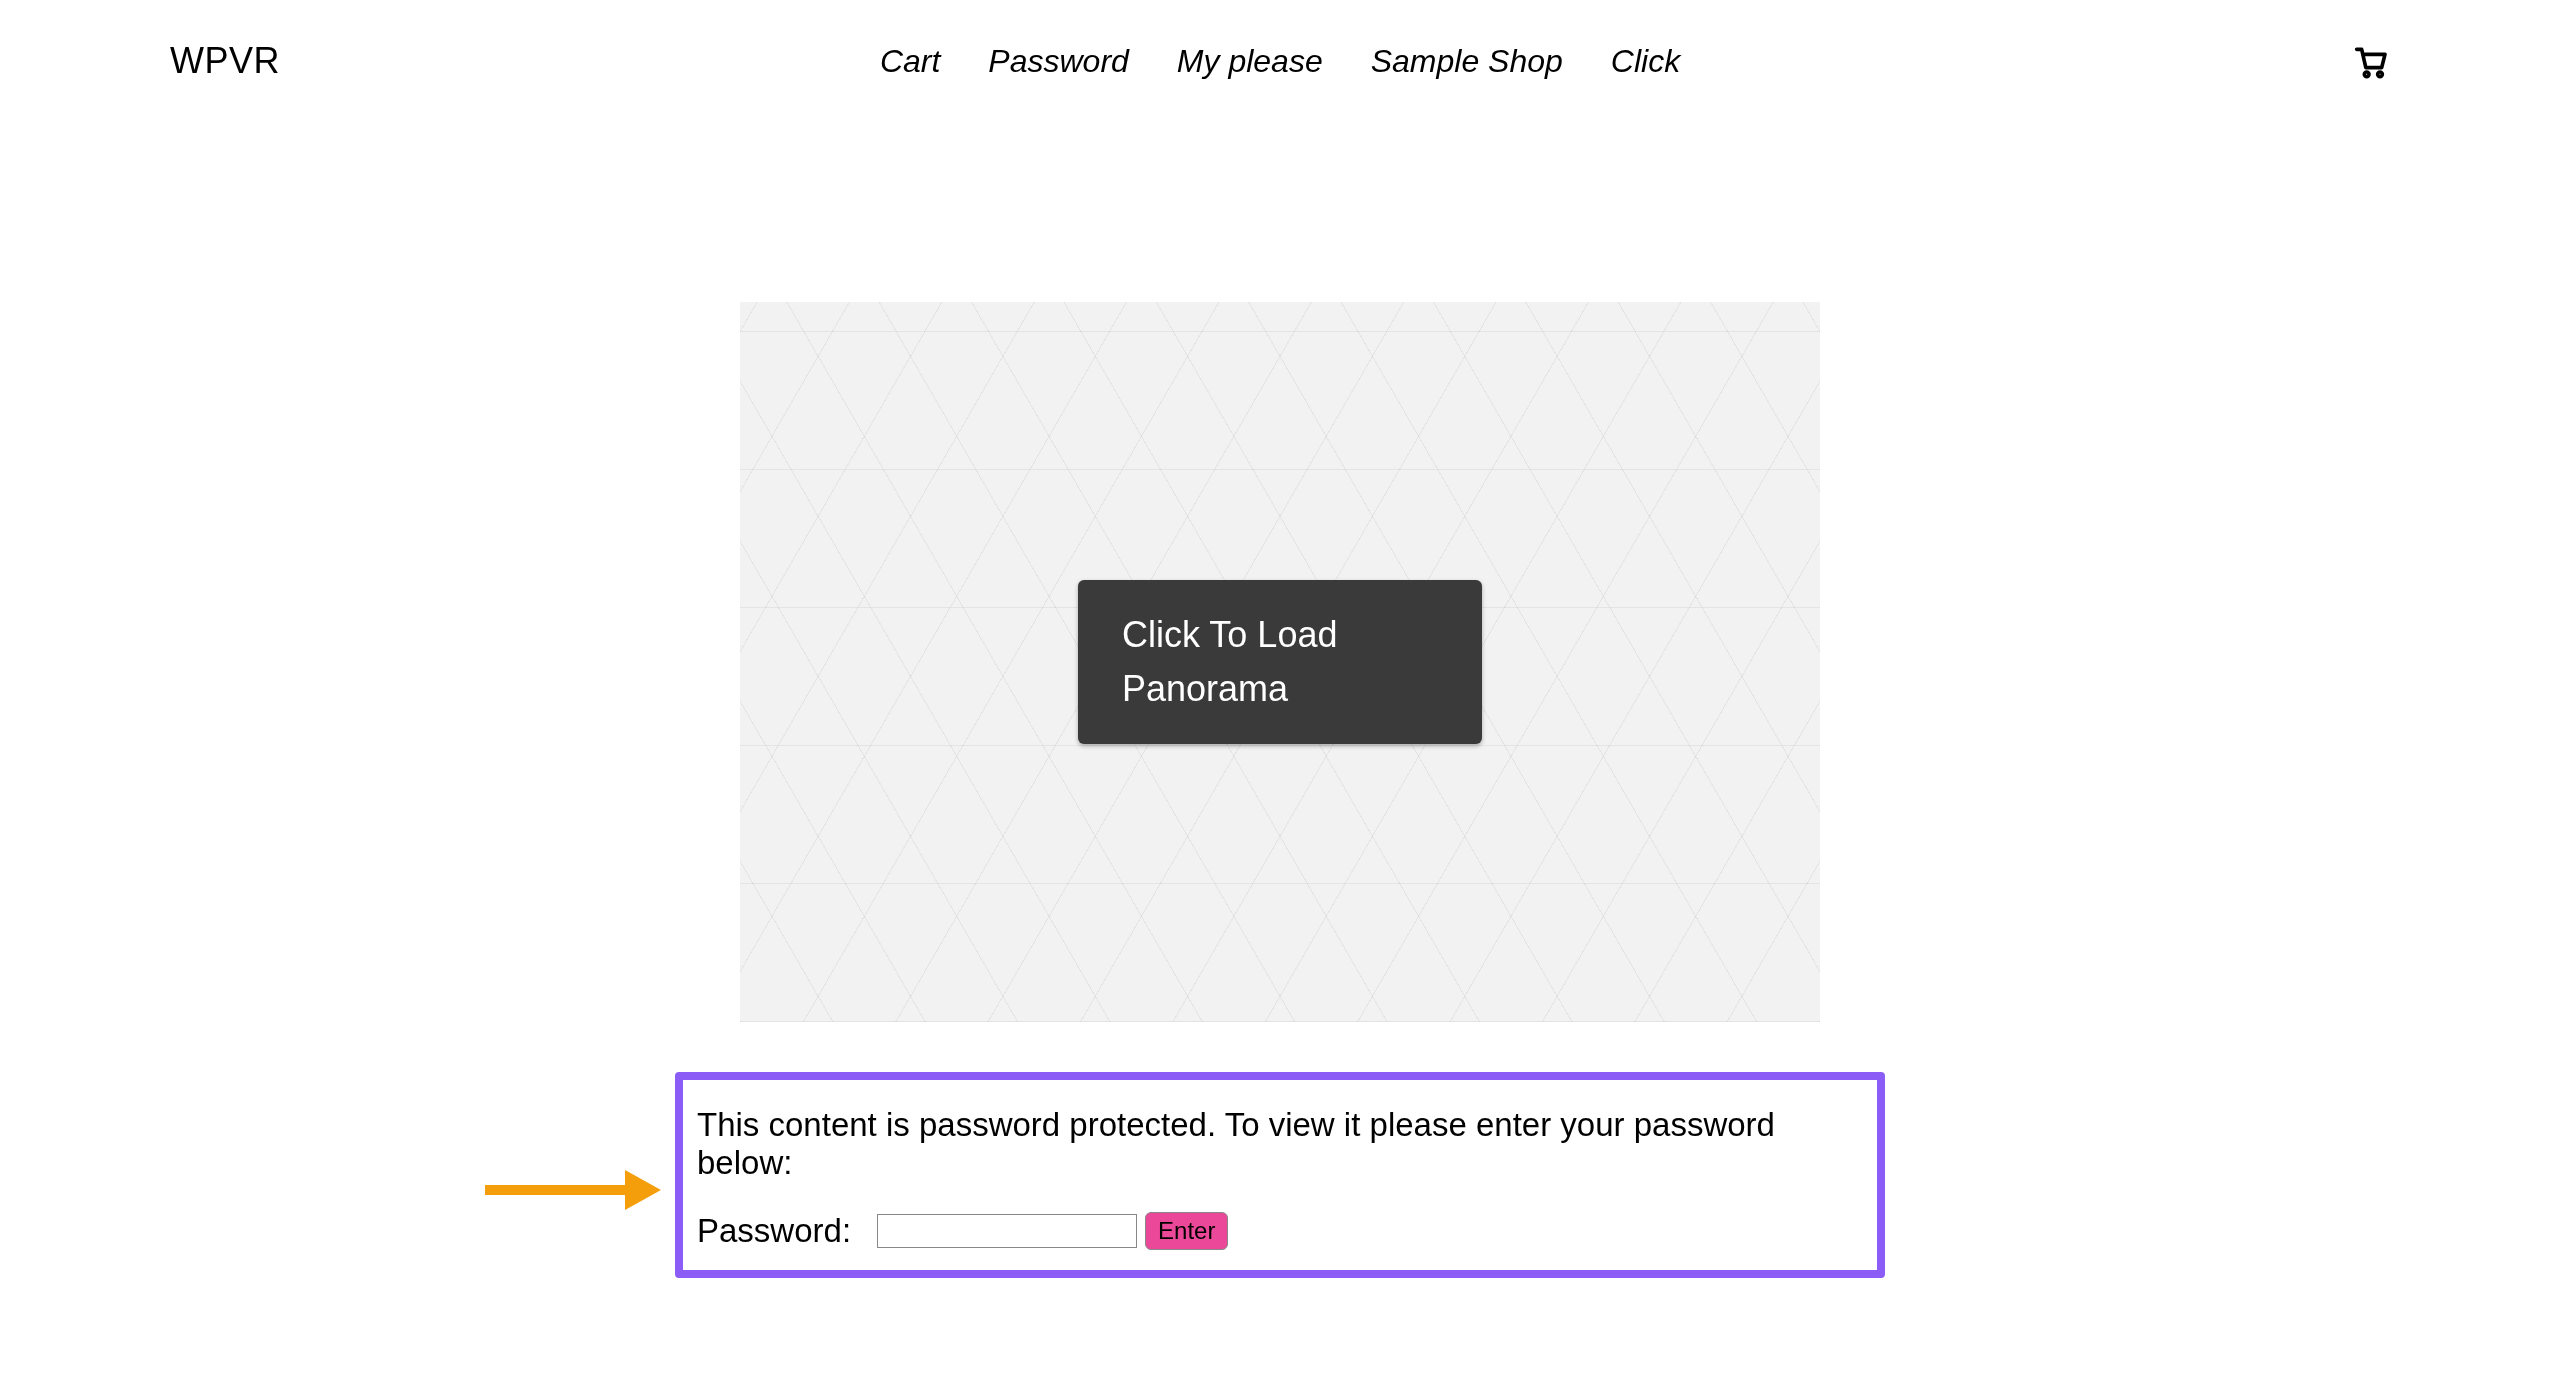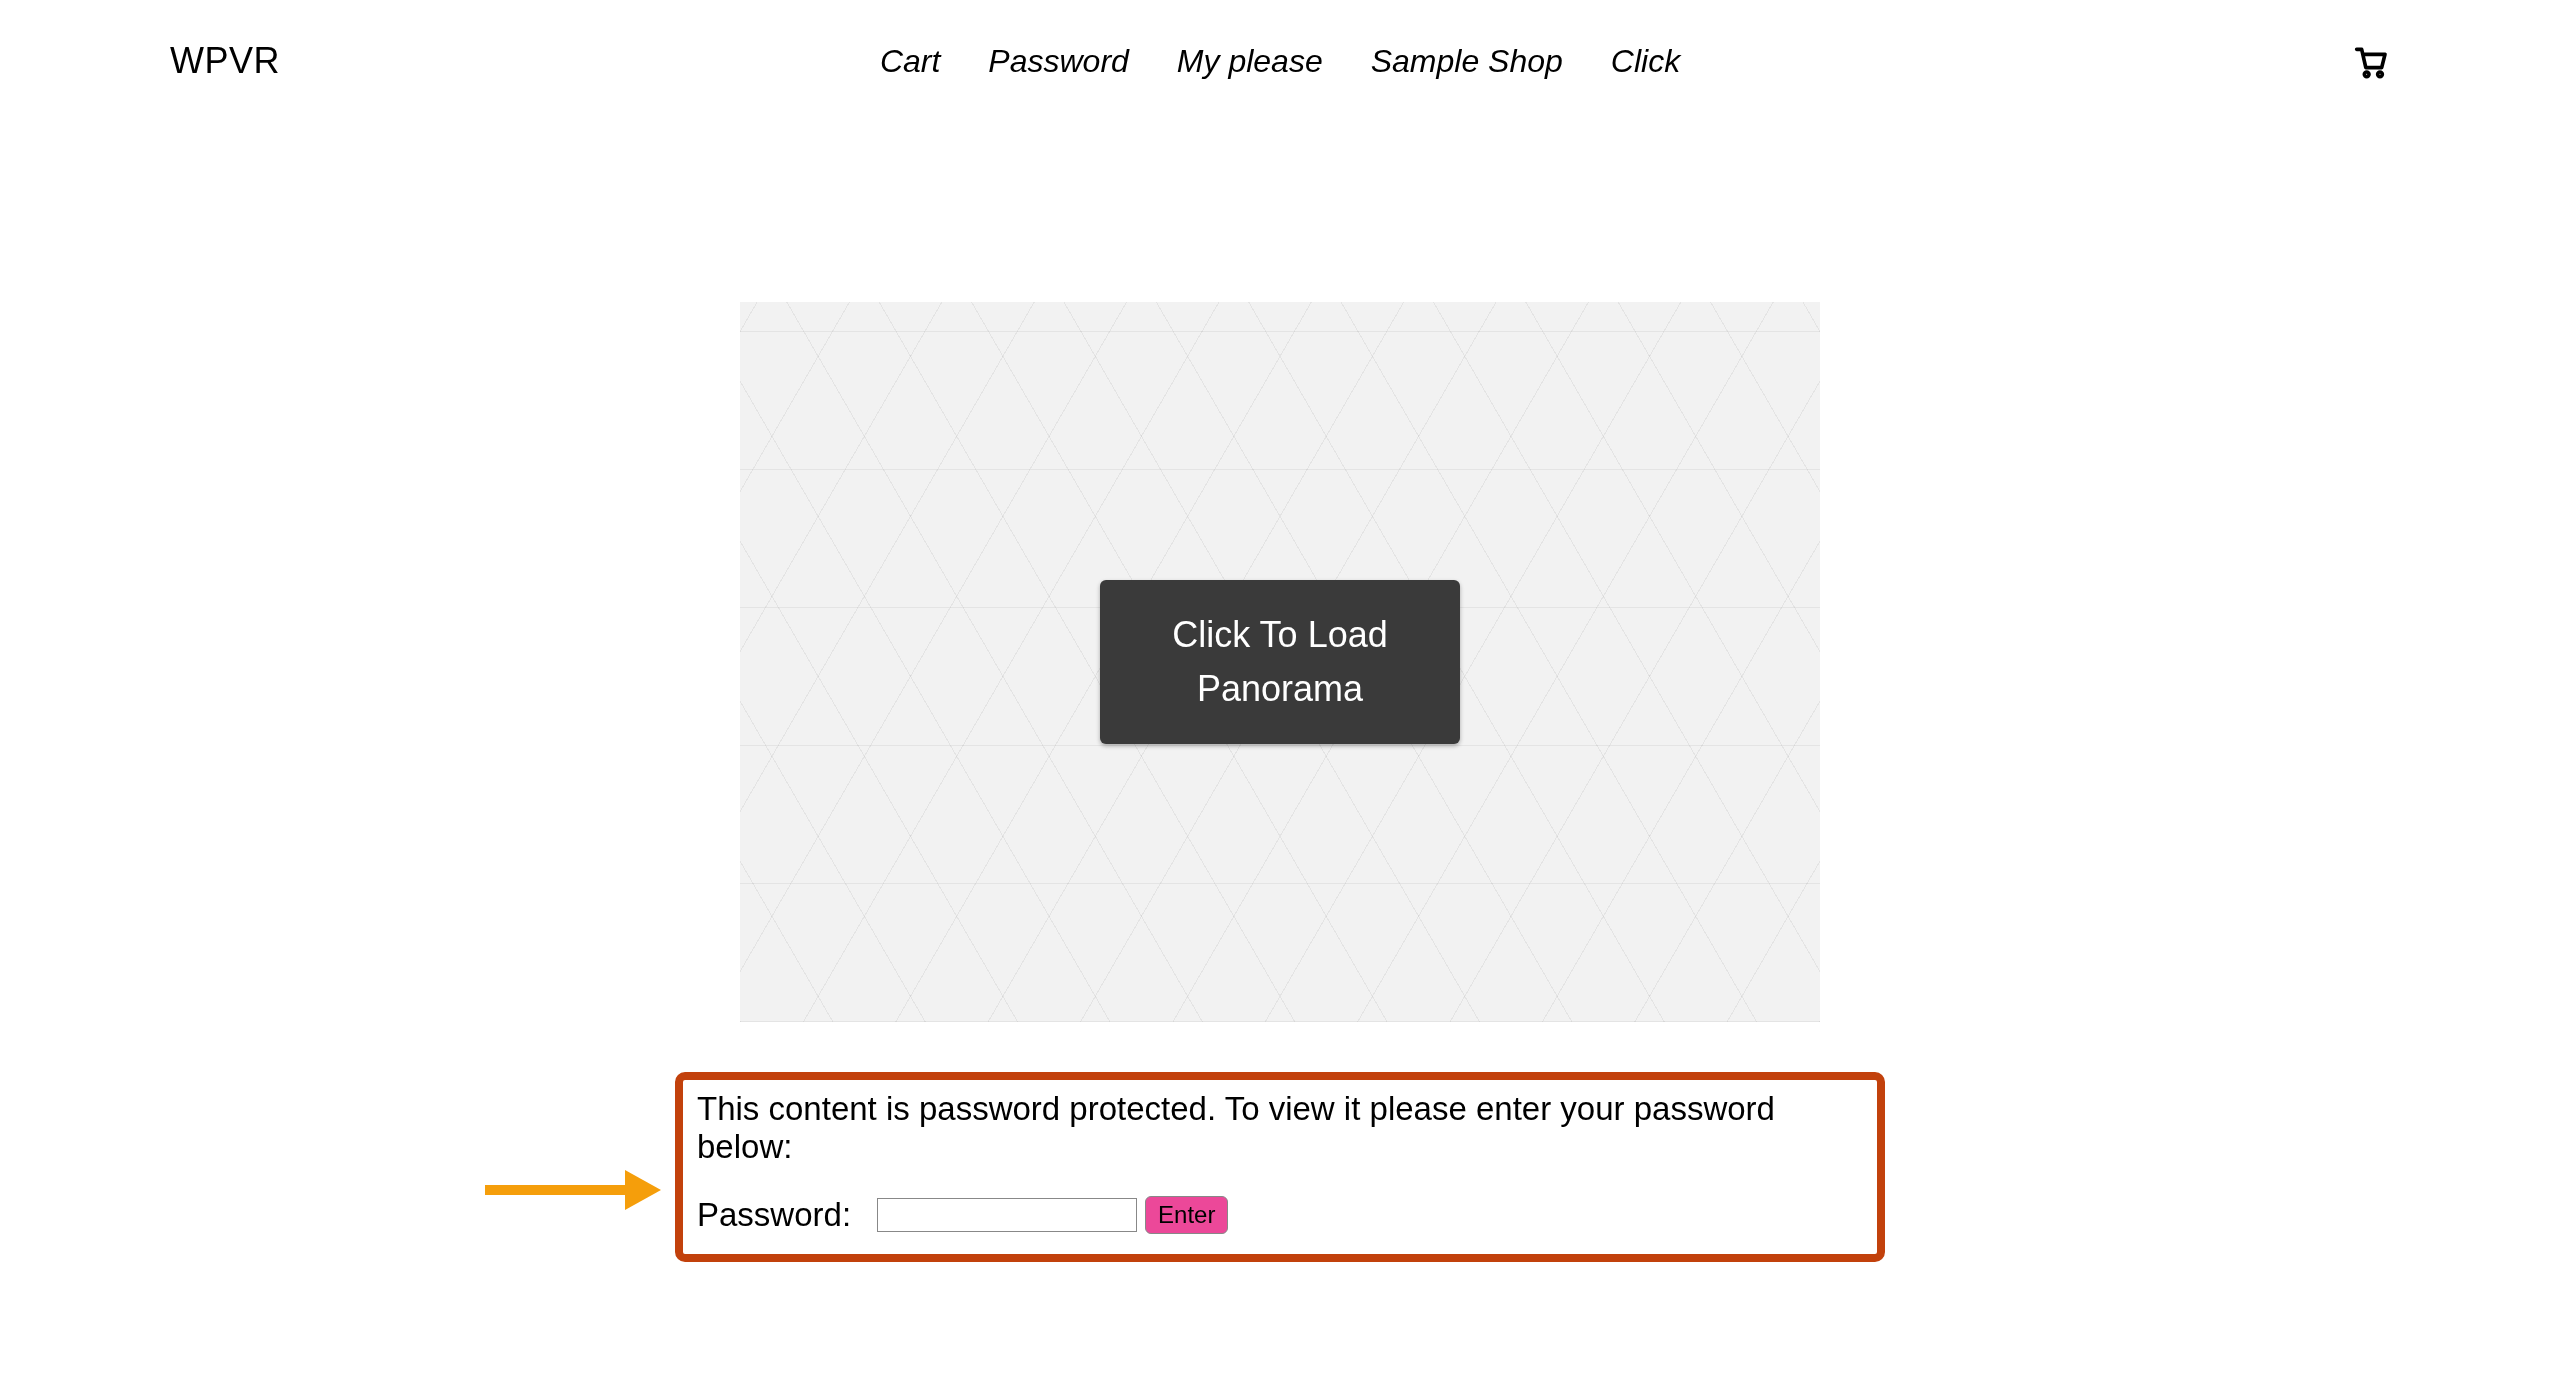--- a/index.html
+++ b/index.html
@@ -69,35 +69,35 @@
       justify-content: center;
       position: relative;
     }
     .load-btn {
       background: #3a3a3a;
       color: #fff;
       border: none;
       border-radius: 6px;
       font-size: 36px;
       line-height: 1.5;
-      padding: 28px 60px;
-      text-align: center;
+      padding: 28px 44px;
+      text-align: left;
       cursor: pointer;
       box-shadow: 0 2px 4px rgba(0,0,0,0.3);
-      width: 360px;
+      width: 404px;
     }
     .protected-area {
       width: 1210px;
       margin-top: 50px;
       position: relative;
     }
     .highlight-box {
-      border: 8px solid #c2410c;
-      border-radius: 10px;
-      padding: 10px 14px 20px 14px;
+      border: 8px solid #8b5cf6;
+      border-radius: 4px;
+      padding: 26px 14px 20px 14px;
     }
     .prot-text {
       font-size: 33px;
       margin-bottom: 30px;
     }
     .pw-row {
       display: flex;
       align-items: center;
       gap: 8px;
       font-size: 33px;

